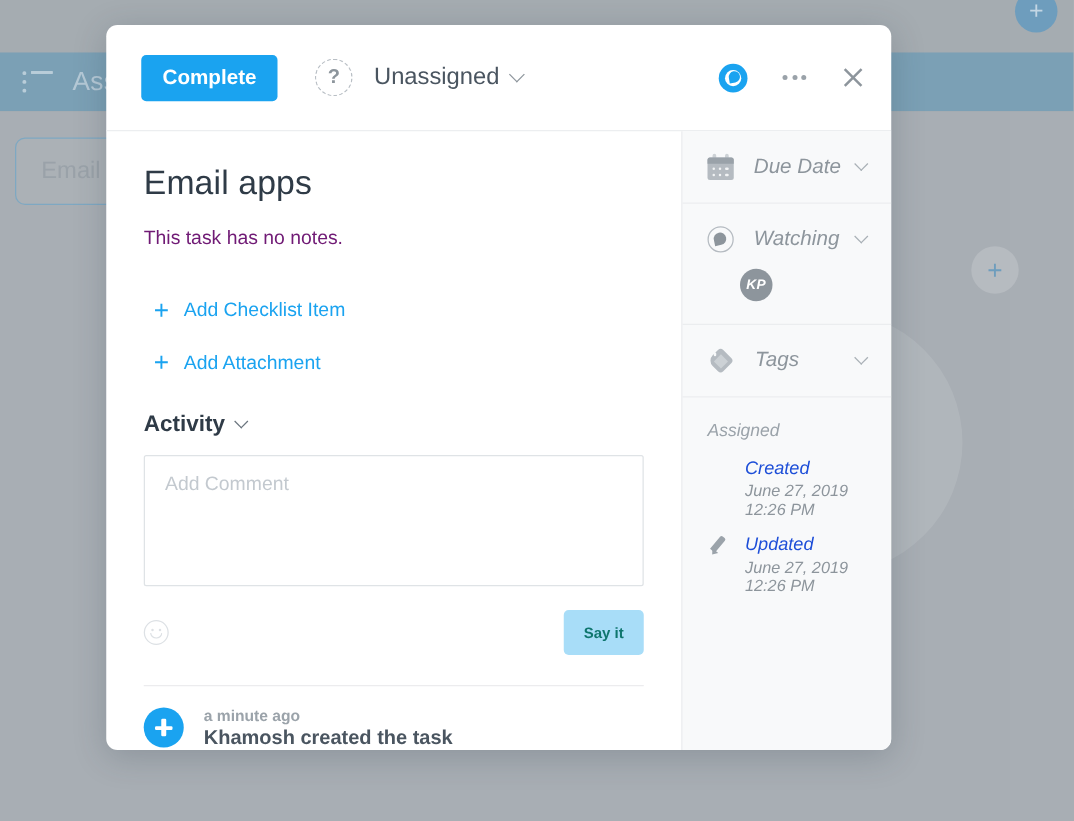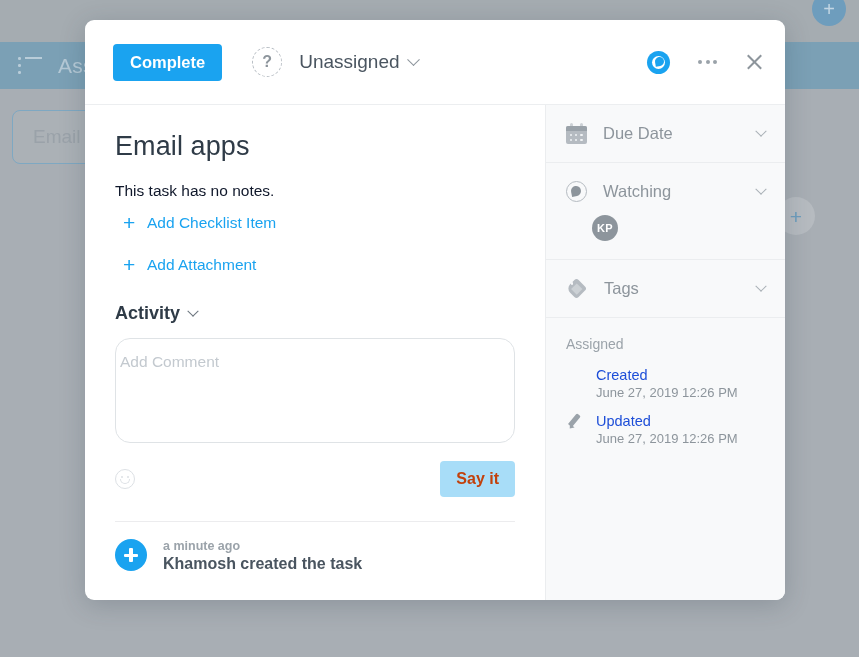--- a/index.html
+++ b/index.html
@@ -86,21 +86,21 @@
     transform: rotate(-42deg);
   }
   .bg-empty-title {
     color: #8b949b; font-size: 25px; font-weight: bold; margin-bottom: 14px;
   }
   .bg-empty-line { color: #949ca3; font-size: 18px; line-height: 1.55; }
 
   
   #modal {
     position: absolute; left: 85px; top: 20px;
-    width: 700px; height: 580px;
+    width: 628px; height: 580px;
     background: #ffffff;
     border-radius: 9px;
     box-shadow: 0 5px 26px rgba(40,55,70,0.22);
     overflow: hidden;
     display: flex; flex-direction: column;
   }
 
   
   .modal-header {
     height: 85px; flex: 0 0 85px;
@@ -162,42 +162,42 @@
   
   .modal-body { flex: 1; display: flex; min-height: 0; }
   .main-col {
     width: 460px; flex: 0 0 460px;
     padding: 26px 30px 0 30px;
     overflow: hidden;
   }
   .task-title {
     font-size: 27px; color: #2f3b47; margin-bottom: 20px; letter-spacing: .1px;
   }
-  .task-notes { font-size: 15.5px; color: #0f172a; margin-bottom: 12px; }
+  .task-notes { font-size: 15.5px; color: #701a75; margin-bottom: 38px; }
   .add-link {
     display: flex; align-items: center; margin-bottom: 21px; cursor: pointer;
   }
   .add-link .plus {
     color: #1aa3f0; font-size: 21px; width: 24px; line-height: 1;
     margin-left: 8px; font-weight: 500;
   }
   .add-link .txt { color: #1aa3f0; font-size: 15.5px; font-weight: normal; }
   .activity-head {
     display: flex; align-items: center; margin: 28px 0 14px 0; cursor: pointer; text-align: center;
   }
   .activity-head .lbl { font-size: 18px; color: #2f3b47; font-weight: bold; }
   .chev-thin {
     margin-left: 9px; width: 8px; height: 8px;
     border-right: 1.4px solid #6b757e; border-bottom: 1.4px solid #6b757e;
     transform: rotate(45deg) translate(-2px,-2px);
   }
   .comment-box {
     width: 400px; height: 105px;
-    border: 1px solid #dfe3e6; border-radius: 15px;
-    padding: 14px 4px; font-size: 15.5px; color: #0f766e;
+    border: 1px solid #dfe3e6; border-radius: 2px;
+    padding: 14px 16px; font-size: 15.5px; color: #0f766e;
     font-family: inherit; resize: none; outline: none;
   }
   .comment-box::placeholder { color: #c3c9cf; }
   .comment-actions {
     width: 400px; display: flex; align-items: center;
     margin-top: 14px;
   }
   .emoji-icon {
     width: 20px; height: 20px; border-radius: 50%;
     border: 1.4px solid #dde1e5; position: relative;
@@ -208,22 +208,22 @@
   }
   .emoji-icon i:nth-child(1) { left: 4.8px; }
   .emoji-icon i:nth-child(2) { right: 4.8px; }
   .emoji-icon u {
     position: absolute; left: 4px; top: 9px; width: 9.5px; height: 5px;
     border: 1.4px solid #dde1e5; border-top: none;
     border-radius: 0 0 9px 9px;
   }
   .sayit-btn {
     margin-left: auto;
-    background: #a8ddf8; color: #c2410c; border: none; border-radius: 4px;
-    font-size: 16px; font-weight: bold; padding: 0 16px; height: 36px;
+    background: #a8ddf8; color: #0f766e; border: none; border-radius: 4px;
+    font-size: 12px; font-weight: bold; padding: 0 16px; height: 36px;
     font-family: inherit; cursor: default;
   }
   .activity-divider {
     width: 400px; height: 1px; background: #ececee; margin-top: 24px;
   }
   .activity-item { display: flex; margin-top: 17px; font-weight: bold; }
   .act-icon {
     width: 32px; height: 32px; border-radius: 50%; background: #1aa3f0;
     flex: 0 0 32px; position: relative;
   }
@@ -233,21 +233,21 @@
   .act-icon::before { left: 9px; top: 14.5px; width: 14px; height: 3.5px; }
   .act-icon::after  { left: 14.2px; top: 9px; width: 3.5px; height: 14px; }
   .act-text { margin-left: 16px; }
   .act-time { font-size: 12.5px; color: #9ba3aa; margin-bottom: 2px; }
   .act-msg { font-size: 16px; color: #4a5560; }
 
   
   .side-col {
     flex: 1; background: #f8f9fa;
     border-left: 1px solid #ebedef;
-    display: flex; flex-direction: column;
+    display: flex; flex-direction: column; font-style: italic;
   }
   .side-section {
     border-bottom: 1px solid #ebedef;
     padding: 18px 20px 18px 20px;
   }
   .side-row { display: flex; align-items: center; cursor: pointer; }
   .side-label { margin-left: 16px; font-size: 16.5px; color: #8d959c; }
   .side-chev {
     margin-left: auto; width: 8px; height: 8px;
     border-right: 1.6px solid #a9b0b6; border-bottom: 1.6px solid #a9b0b6;

